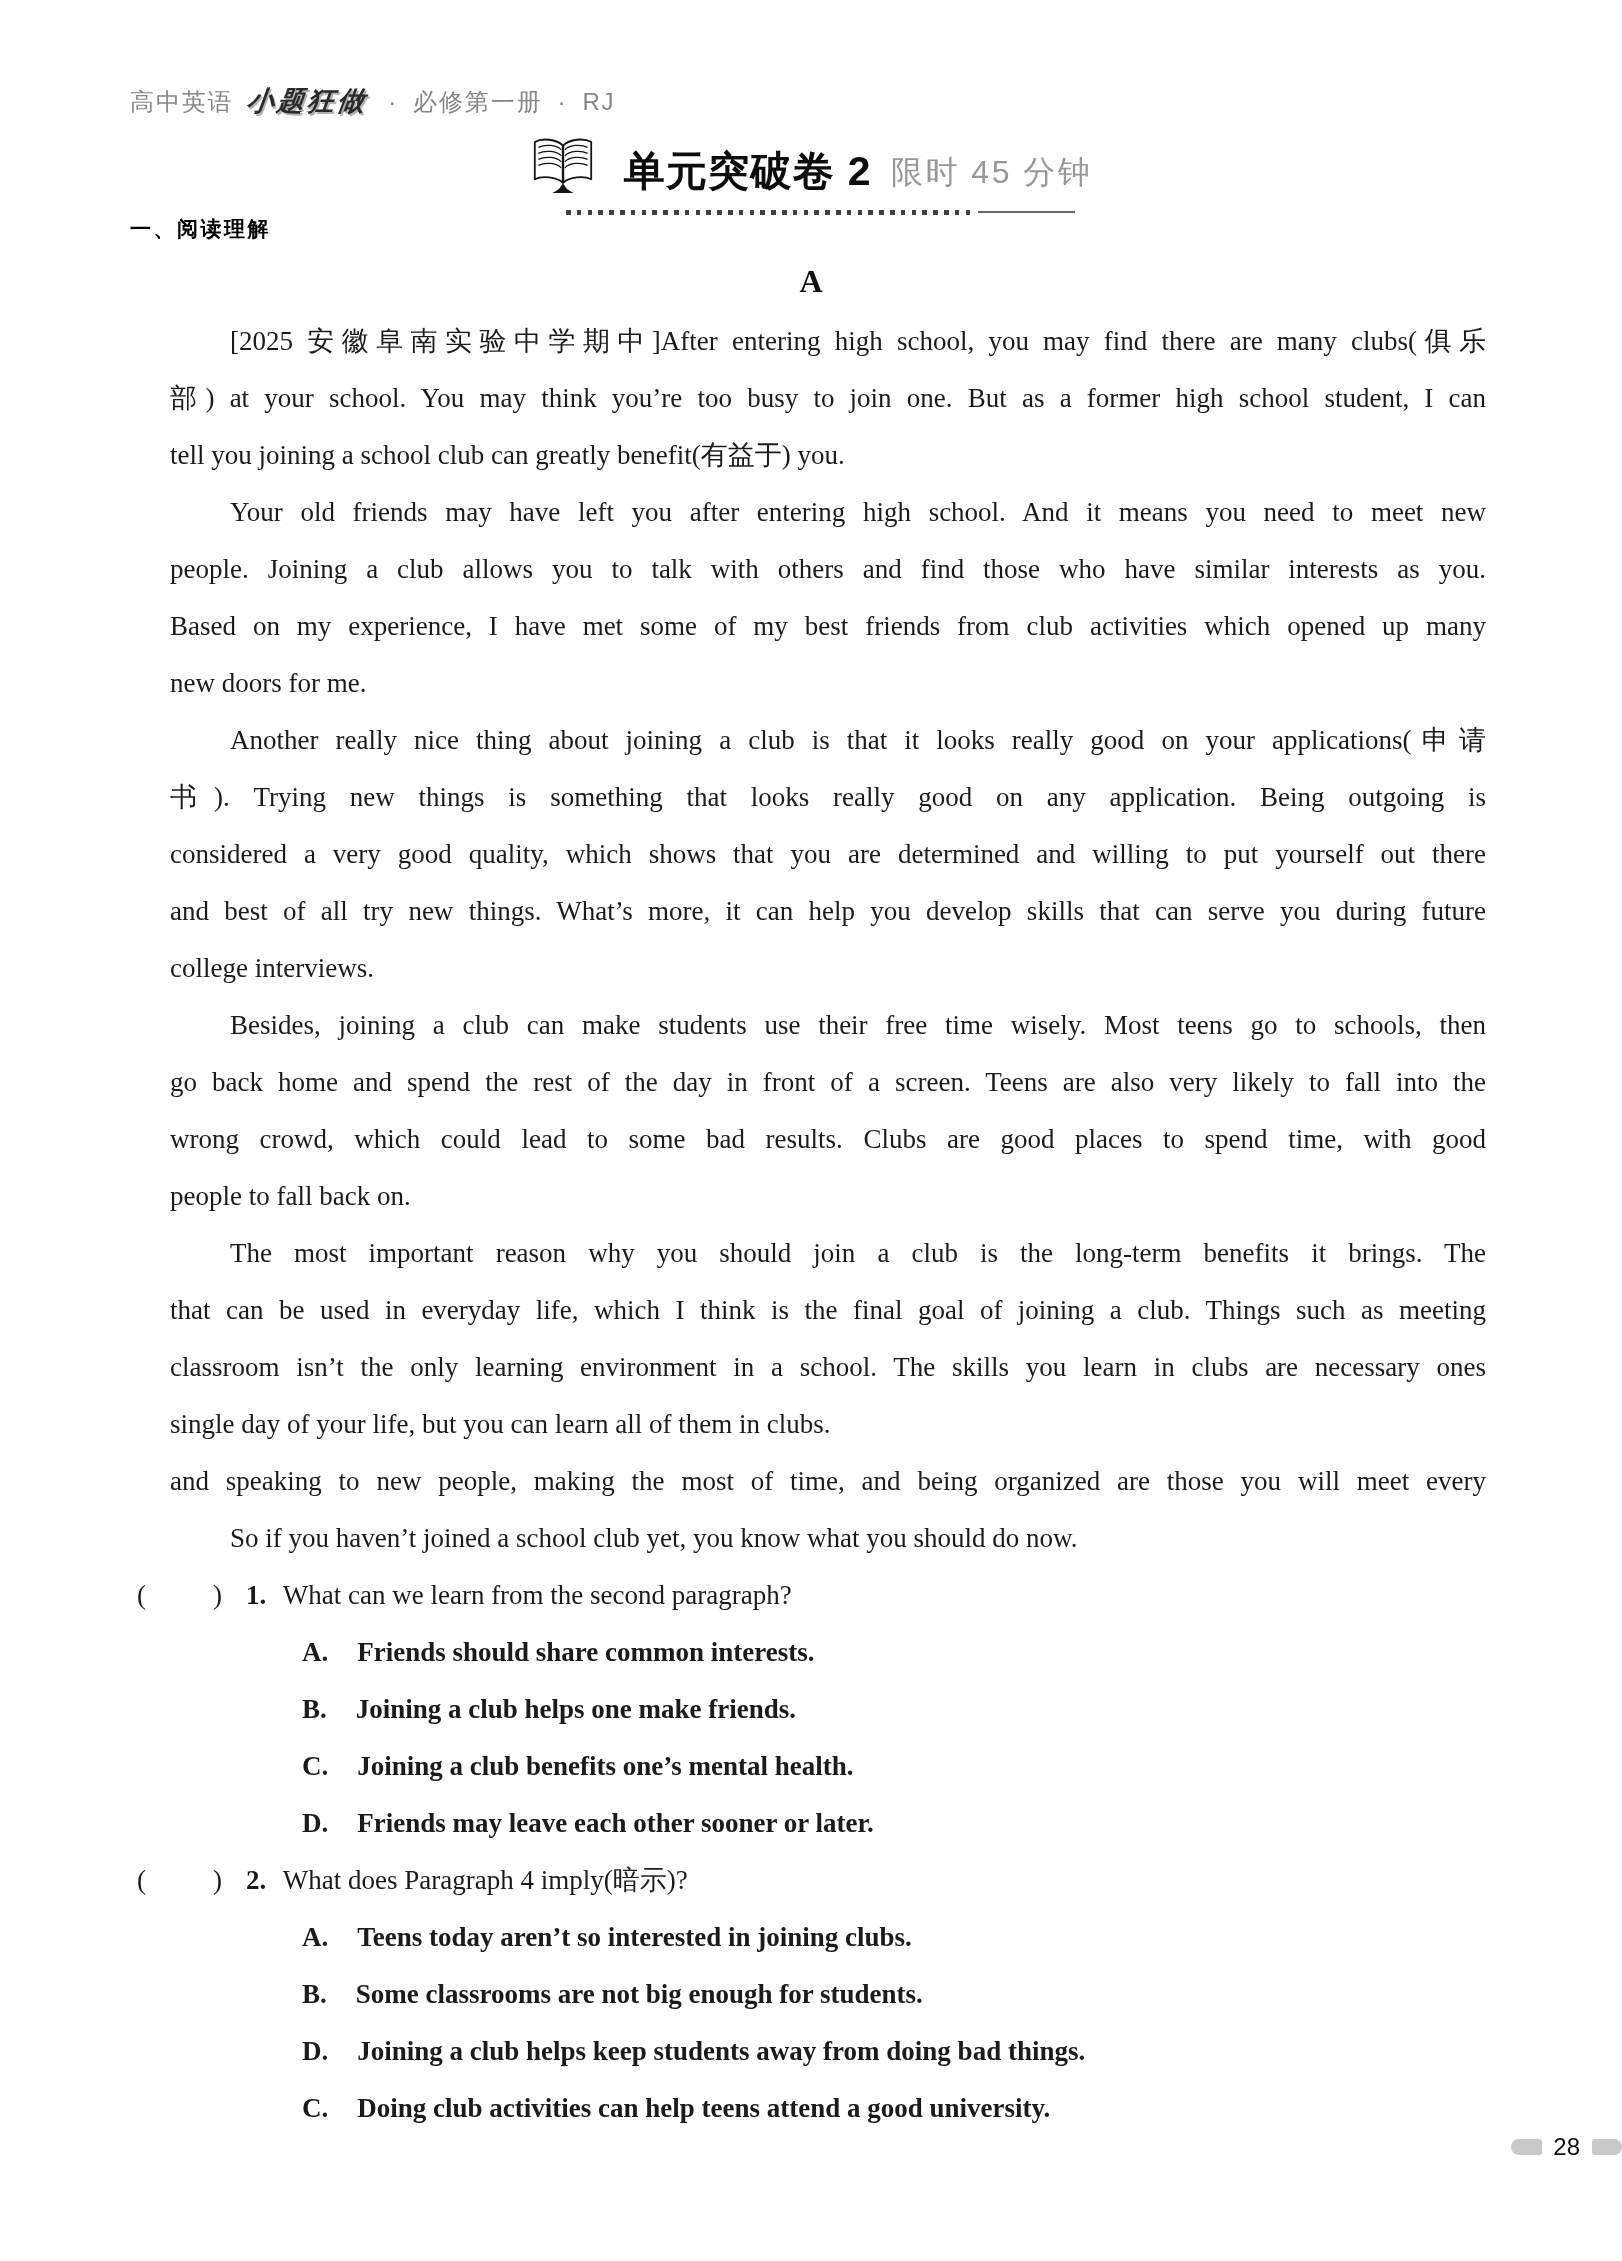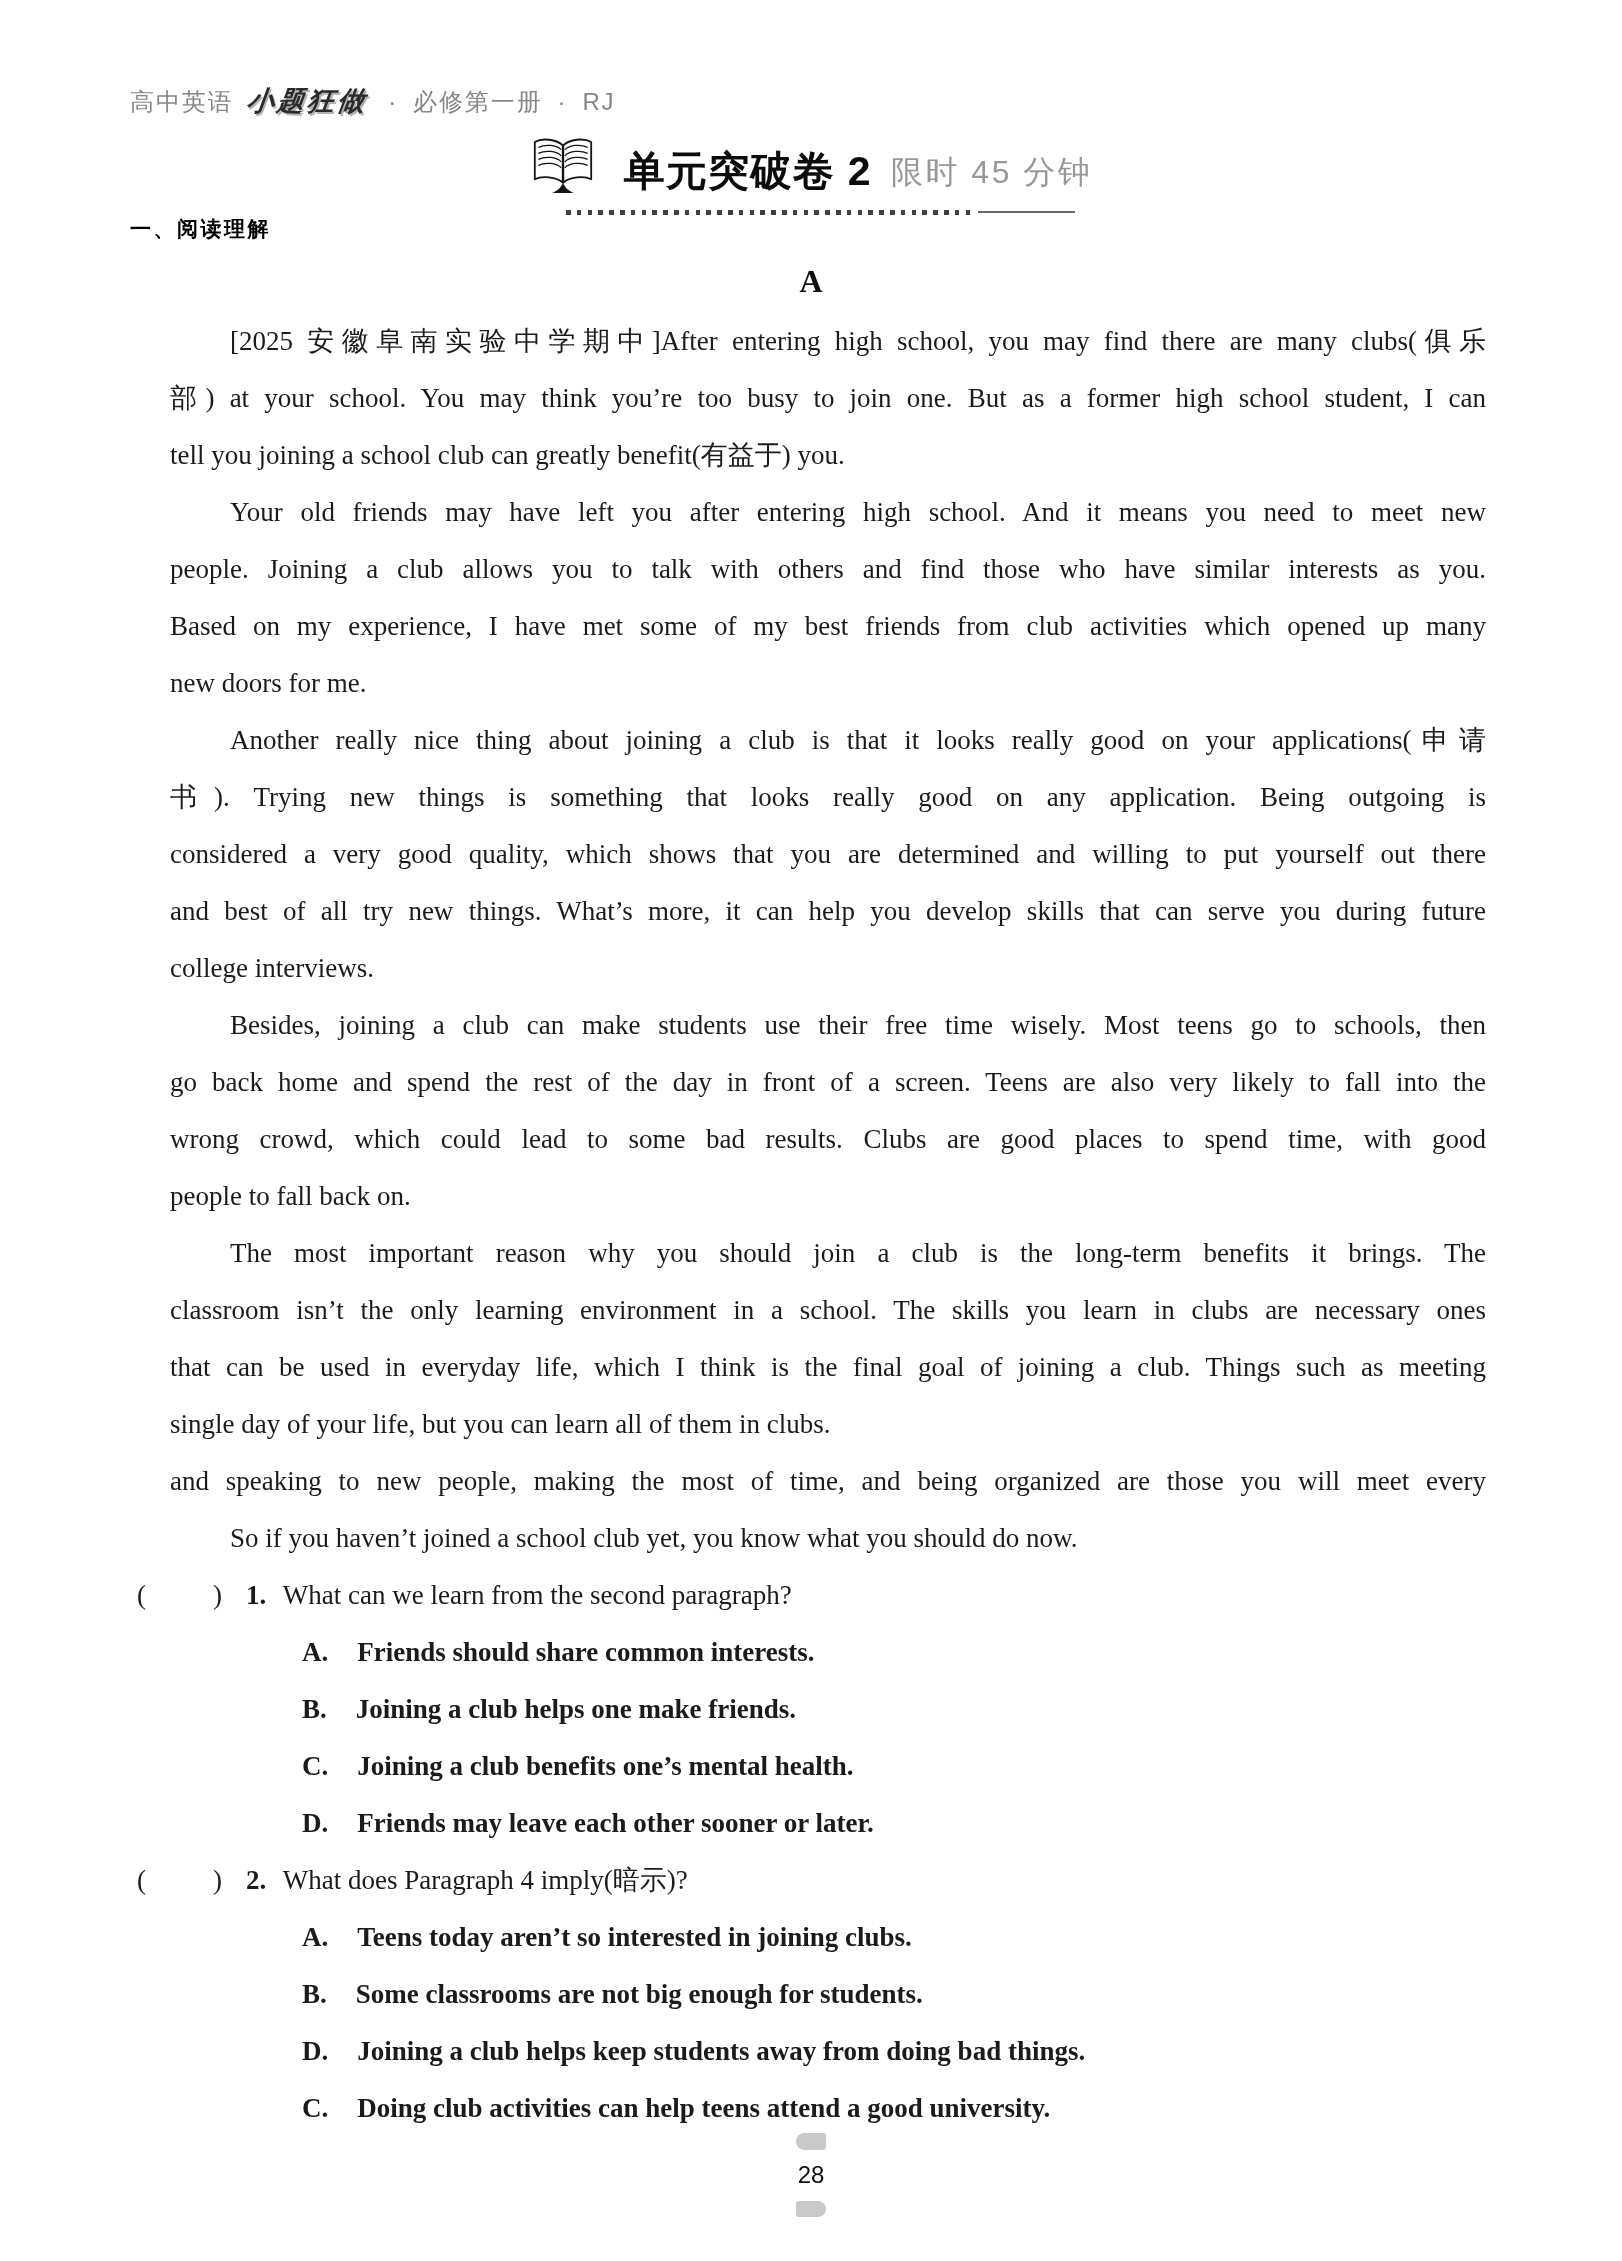--- a/index.html
+++ b/index.html
@@ -77,23 +77,22 @@
   .qline { white-space: nowrap; }
   .bgap { display: inline-block; width: 67px; }
   .agap { display: inline-block; width: 24px; }
   .qnum { font-weight: 700; margin-right: 16.5px; }
   .opt { padding-left: 165px; font-weight: bold; }
   .opt-label { margin-right: 29px; }
 
   
   .page-footer {
     position: absolute; left: 0; top: 2133px; width: 1622px;
-    display: flex; justify-content: center; align-items: center; gap: 11.5px;
+    display: flex; justify-content: flex-end; align-items: center; gap: 11.5px;
     font-family: "Liberation Sans", "DejaVu Sans", sans-serif;
-    flex-direction: column;
   }
   .pill { width: 30.5px; height: 16.5px; background: #c9c9c9; }
   .pill-left  { border-radius: 8.3px 3.2px 3.2px 8.3px; }
   .pill-right { border-radius: 3.2px 8.3px 8.3px 3.2px; }
   .page-num { font-size: 24px; color: #0f0f0f; }
 </style>
 </head>
 <body>
 
 <div class="page-header">
@@ -149,22 +148,22 @@
   <div class="pline">considered a very good quality, which shows that you are determined and willing to put yourself out there</div>
   <div class="pline">and best of all try new things. What’s more, it can help you develop skills that can serve you during future</div>
   <div class="pline last">college interviews.</div>
 
   <div class="pline first">Besides, joining a club can make students use their free time wisely. Most teens go to schools, then</div>
   <div class="pline">go back home and spend the rest of the day in front of a screen. Teens are also very likely to fall into the</div>
   <div class="pline">wrong crowd, which could lead to some bad results. Clubs are good places to spend time, with good</div>
   <div class="pline last">people to fall back on.</div>
 
   <div class="pline first">The most important reason why you should join a club is the long-term benefits it brings. The</div>
+  <div class="pline">that can be used in everyday life, which I think is the final goal of joining a club. Things such as meeting</div>
   <div class="pline">classroom isn’t the only learning environment in a school. The skills you learn in clubs are necessary ones</div>
-  <div class="pline">that can be used in everyday life, which I think is the final goal of joining a club. Things such as meeting</div>
   <div class="pline last">single day of your life, but you can learn all of them in clubs.</div>
   <div class="pline">and speaking to new people, making the most of time, and being organized are those you will meet every</div>
 
   <div class="pline first last">So if you haven’t joined a school club yet, you know what you should do now.</div>
 
   <div class="qline">
     <span>(</span><span class="bgap"></span><span>)</span><span class="agap"></span><span class="qnum">1.</span><span>What can we learn from the second paragraph?</span>
   </div>
   <div class="opt"><span class="opt-label">A.</span><span>Friends should share common interests.</span></div>
   <div class="opt"><span class="opt-label">B.</span><span>Joining a club helps one make friends.</span></div>

